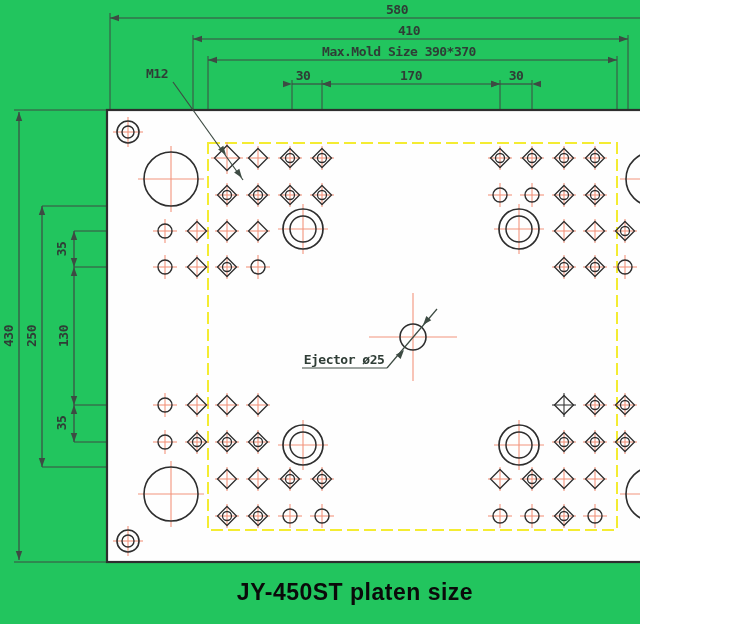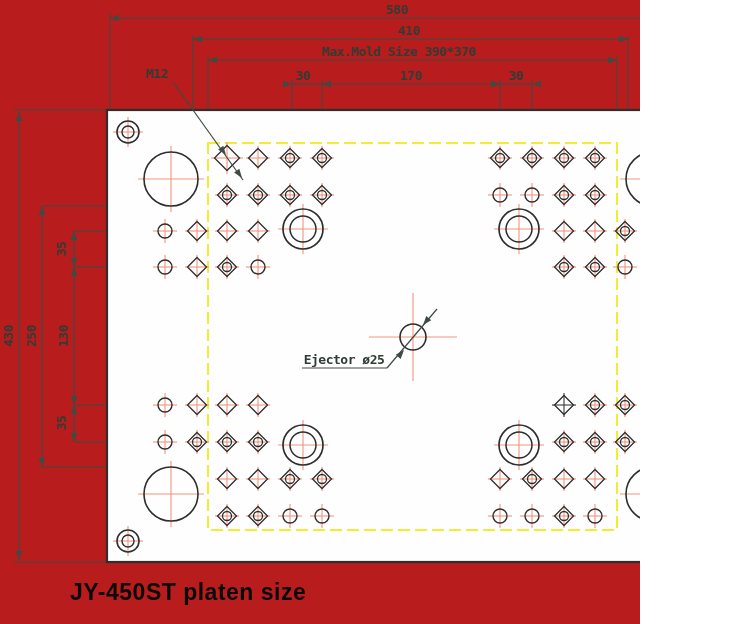--- a/index.html
+++ b/index.html
@@ -1,26 +1,27 @@
 <!DOCTYPE html>
 <html><head>
 <meta charset="utf-8">
 <style>
   html,body{margin:0;padding:0;background:#ffffff;}
   .page{
     position:relative;
     width:640px;height:624px;
-    background:#b91c1c;
+    background:#22c55e;
     overflow:hidden;
     font-family:"DejaVu Sans Mono", monospace;
   }
   svg{position:absolute;left:0;top:0;}
   .caption{
     position:absolute;
     top:579px;left:70px;right:0;
+    text-align:center;
     font-family:"Liberation Sans", sans-serif;
     font-weight:bold;
     font-size:23px;
     color:#0a0a0a;
     letter-spacing:0.5px;
   }
   text.cad{
     font-family:"DejaVu Sans Mono", monospace;
     font-weight:700;
     font-size:13px;

